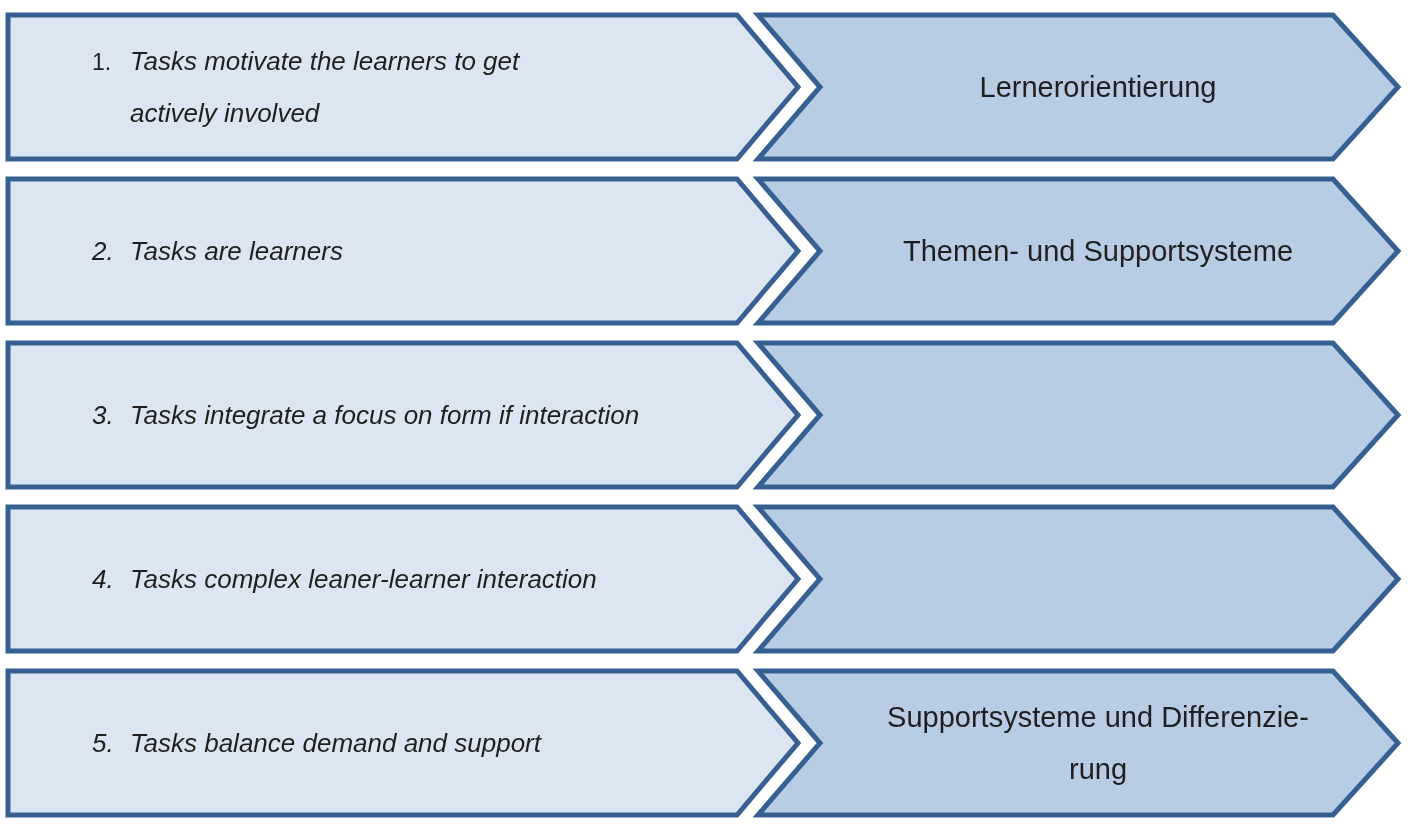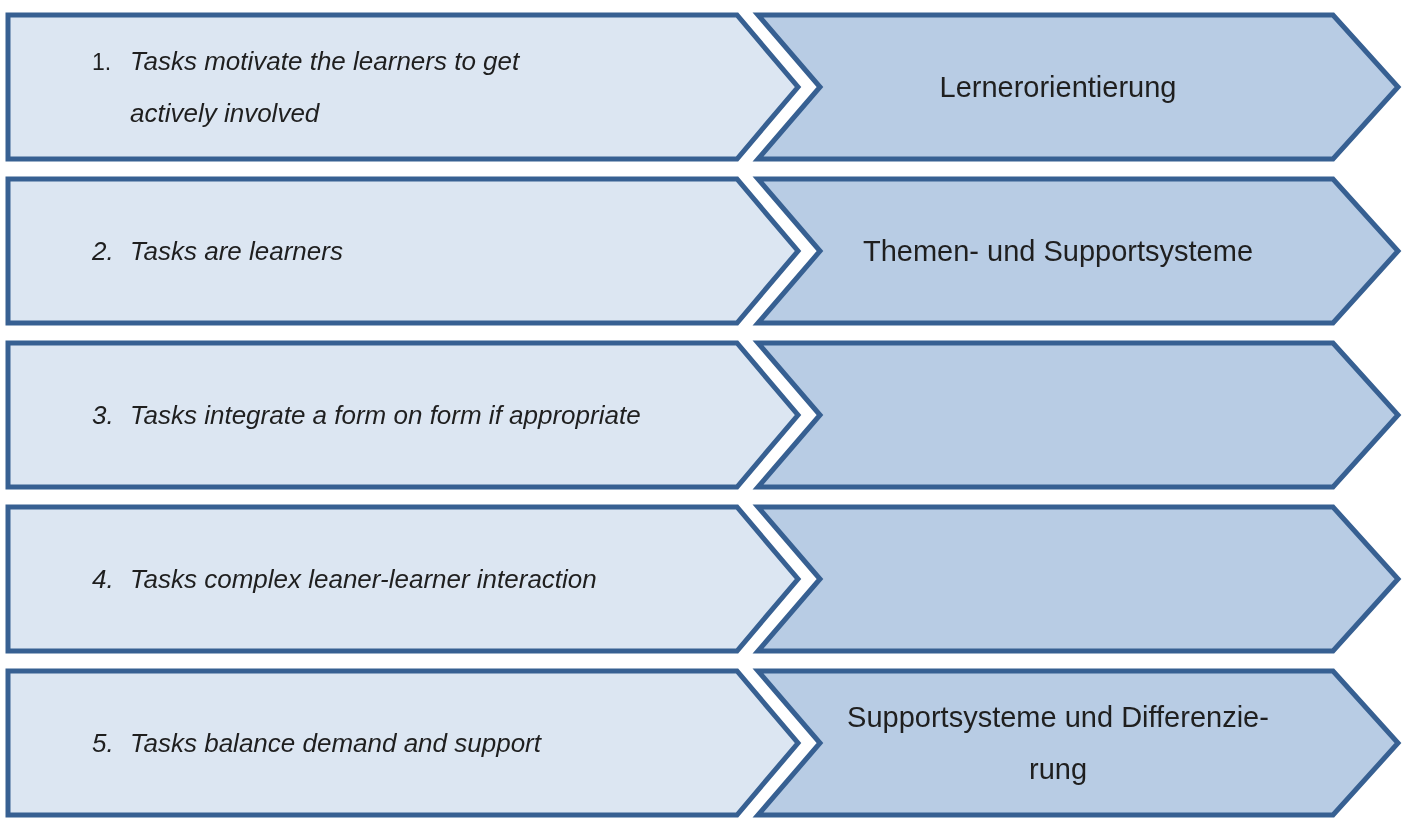--- a/index.html
+++ b/index.html
@@ -71,21 +71,21 @@
   .num.upright {
     font-style: normal;
     font-size: 23px;
     top: 4px;
   }
   .task {
     white-space: pre-line;
   }
   .right-text {
     position: absolute;
-    left: 788px;
+    left: 828px;
     top: 0;
     height: 100%;
     width: 540px;
     display: flex;
     align-items: center;
     justify-content: center;
     text-align: center;
     font-size: 29px;
     line-height: 1.8;
     color: #1f1f1f;
@@ -127,21 +127,21 @@
   </div>
 
   <div class="row row-3">
     <svg viewBox="0 0 1411 150">
       <polygon class="left-shape" points="8,3 737,3 798,75 737,147 8,147"></polygon>
       <polygon class="right-shape" points="758,3 1333,3 1398,75 1333,147 758,147 820,75"></polygon>
     </svg>
     <div class="left-text">
       <div class="task-wrap">
         <span class="num">3.</span>
-        <span class="task">Tasks integrate a form on form if appropriate</span>
+        <span class="task">Tasks integrate a focus on form if interaction</span>
       </div>
     </div>
   </div>
 
   <div class="row row-4">
     <svg viewBox="0 0 1411 150">
       <polygon class="left-shape" points="8,3 737,3 798,75 737,147 8,147"></polygon>
       <polygon class="right-shape" points="758,3 1333,3 1398,75 1333,147 758,147 820,75"></polygon>
     </svg>
     <div class="left-text">

